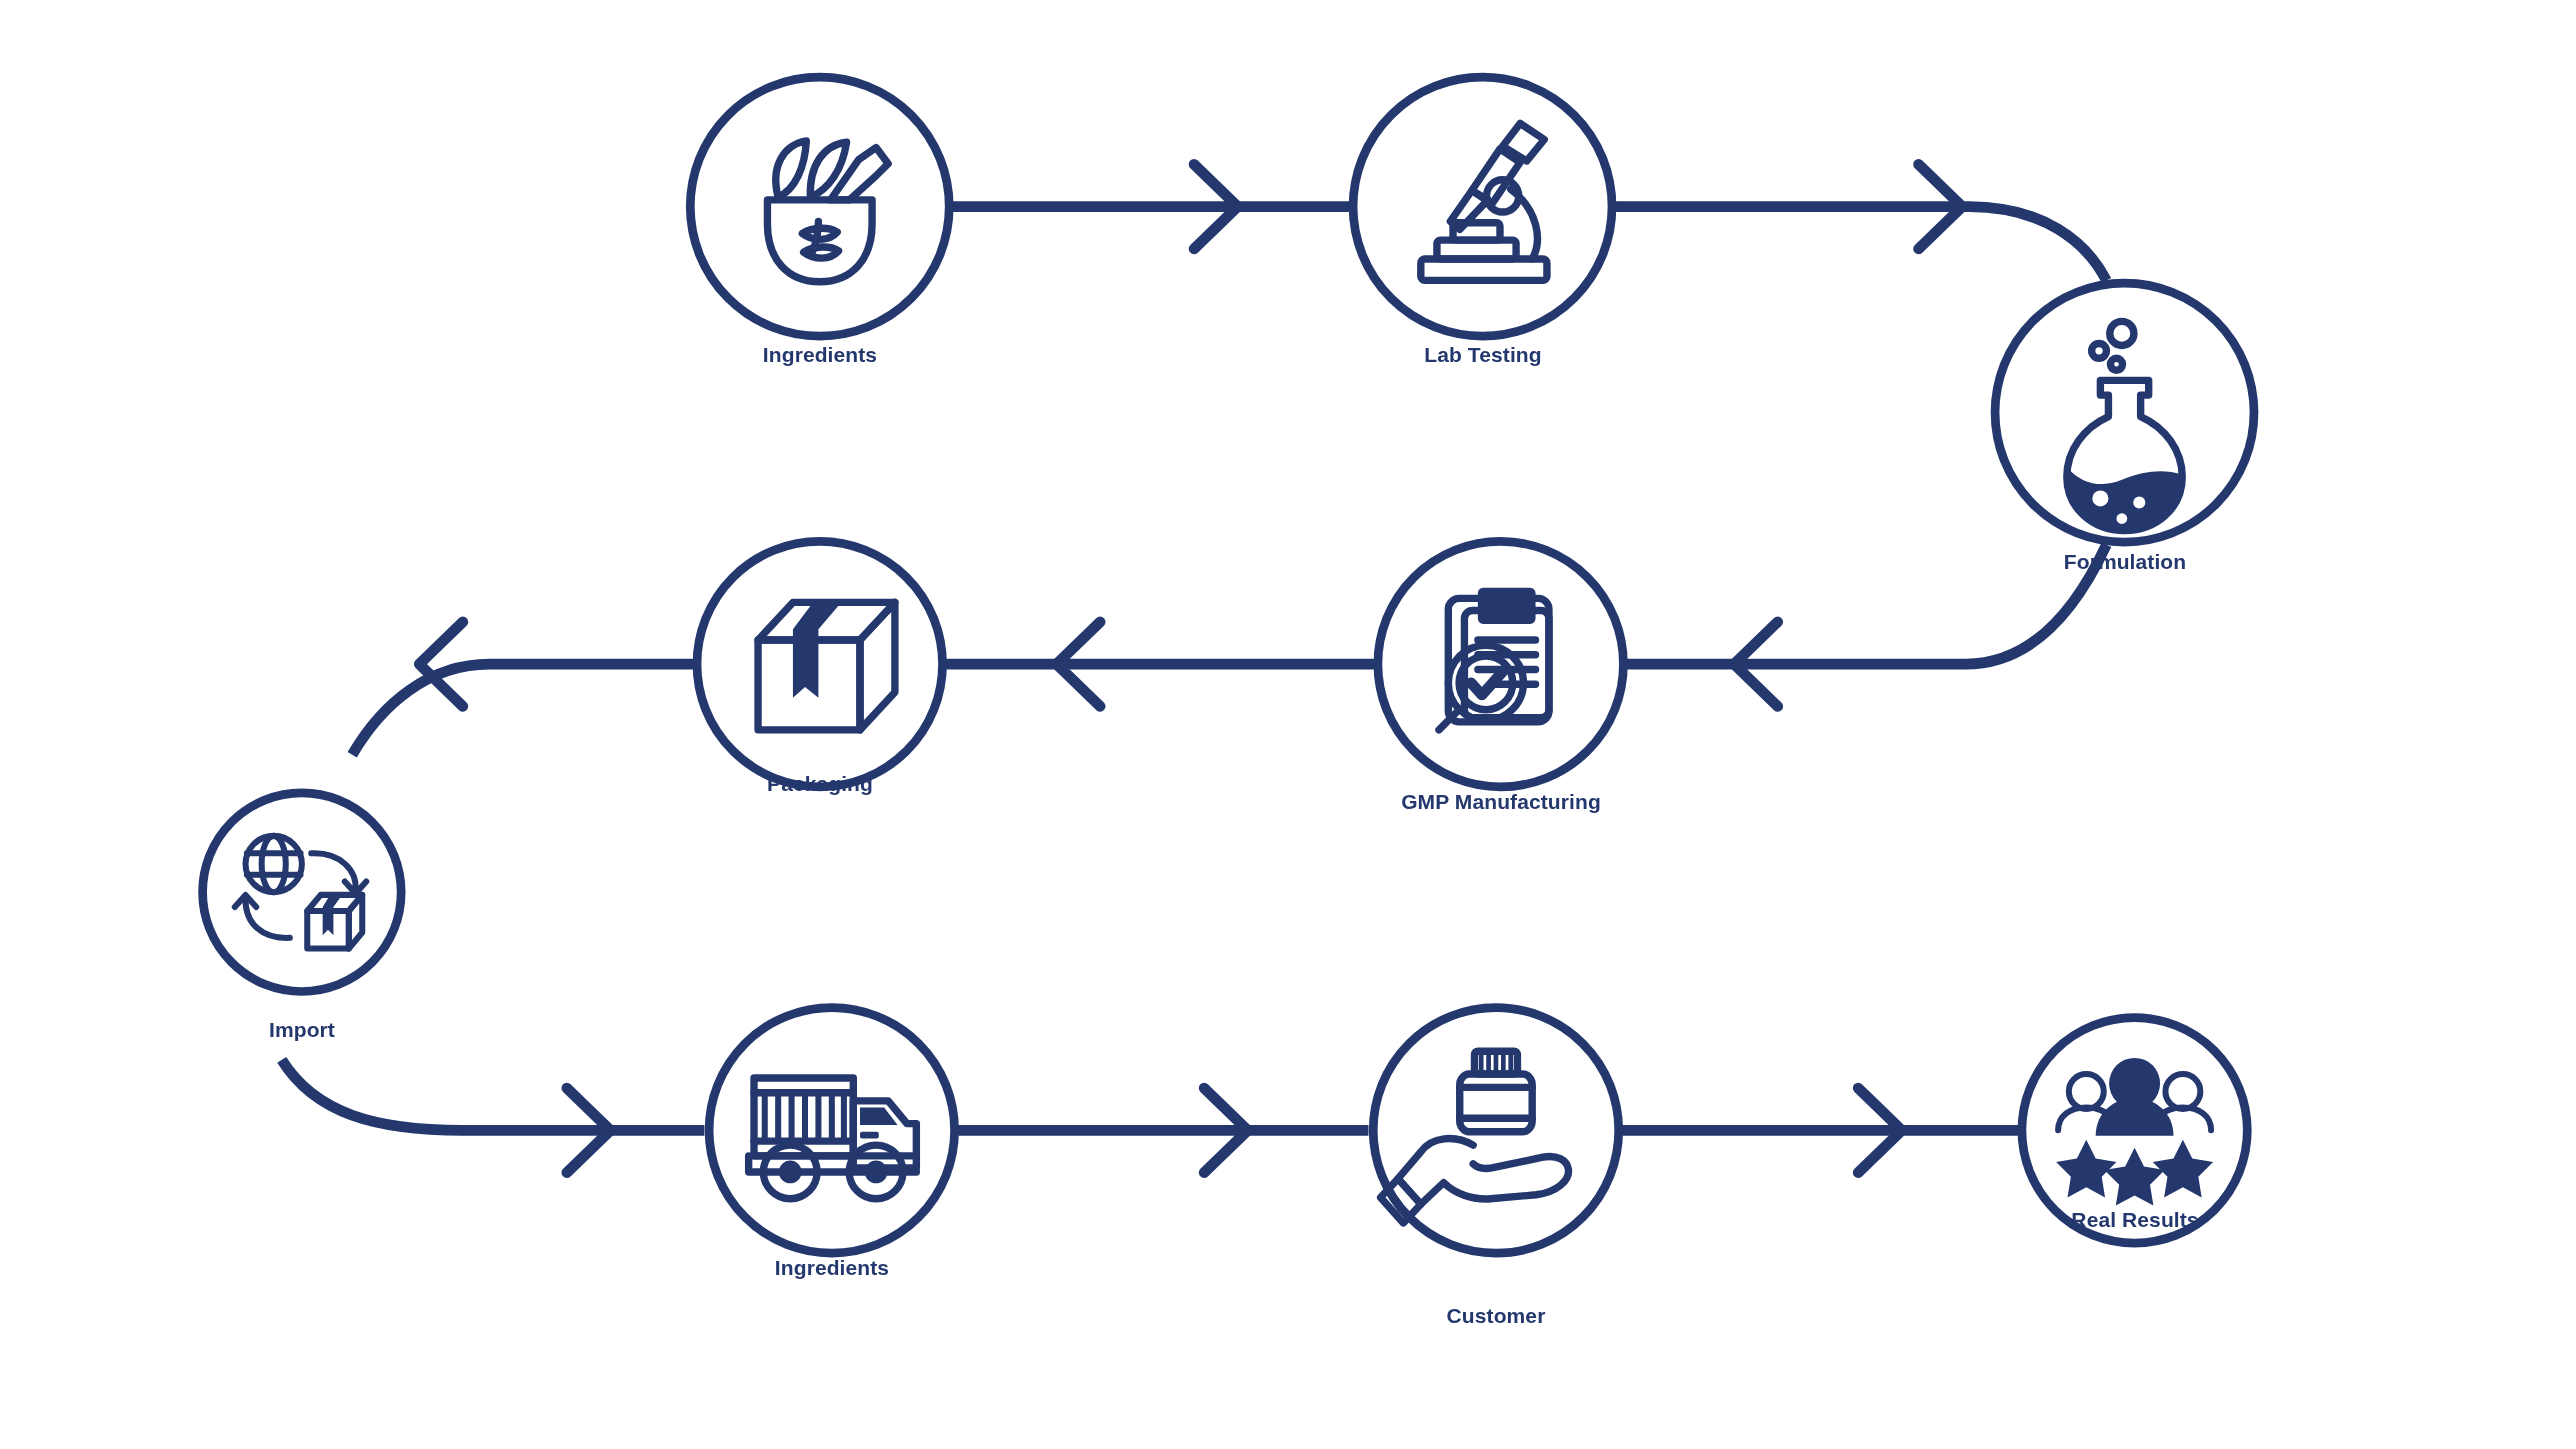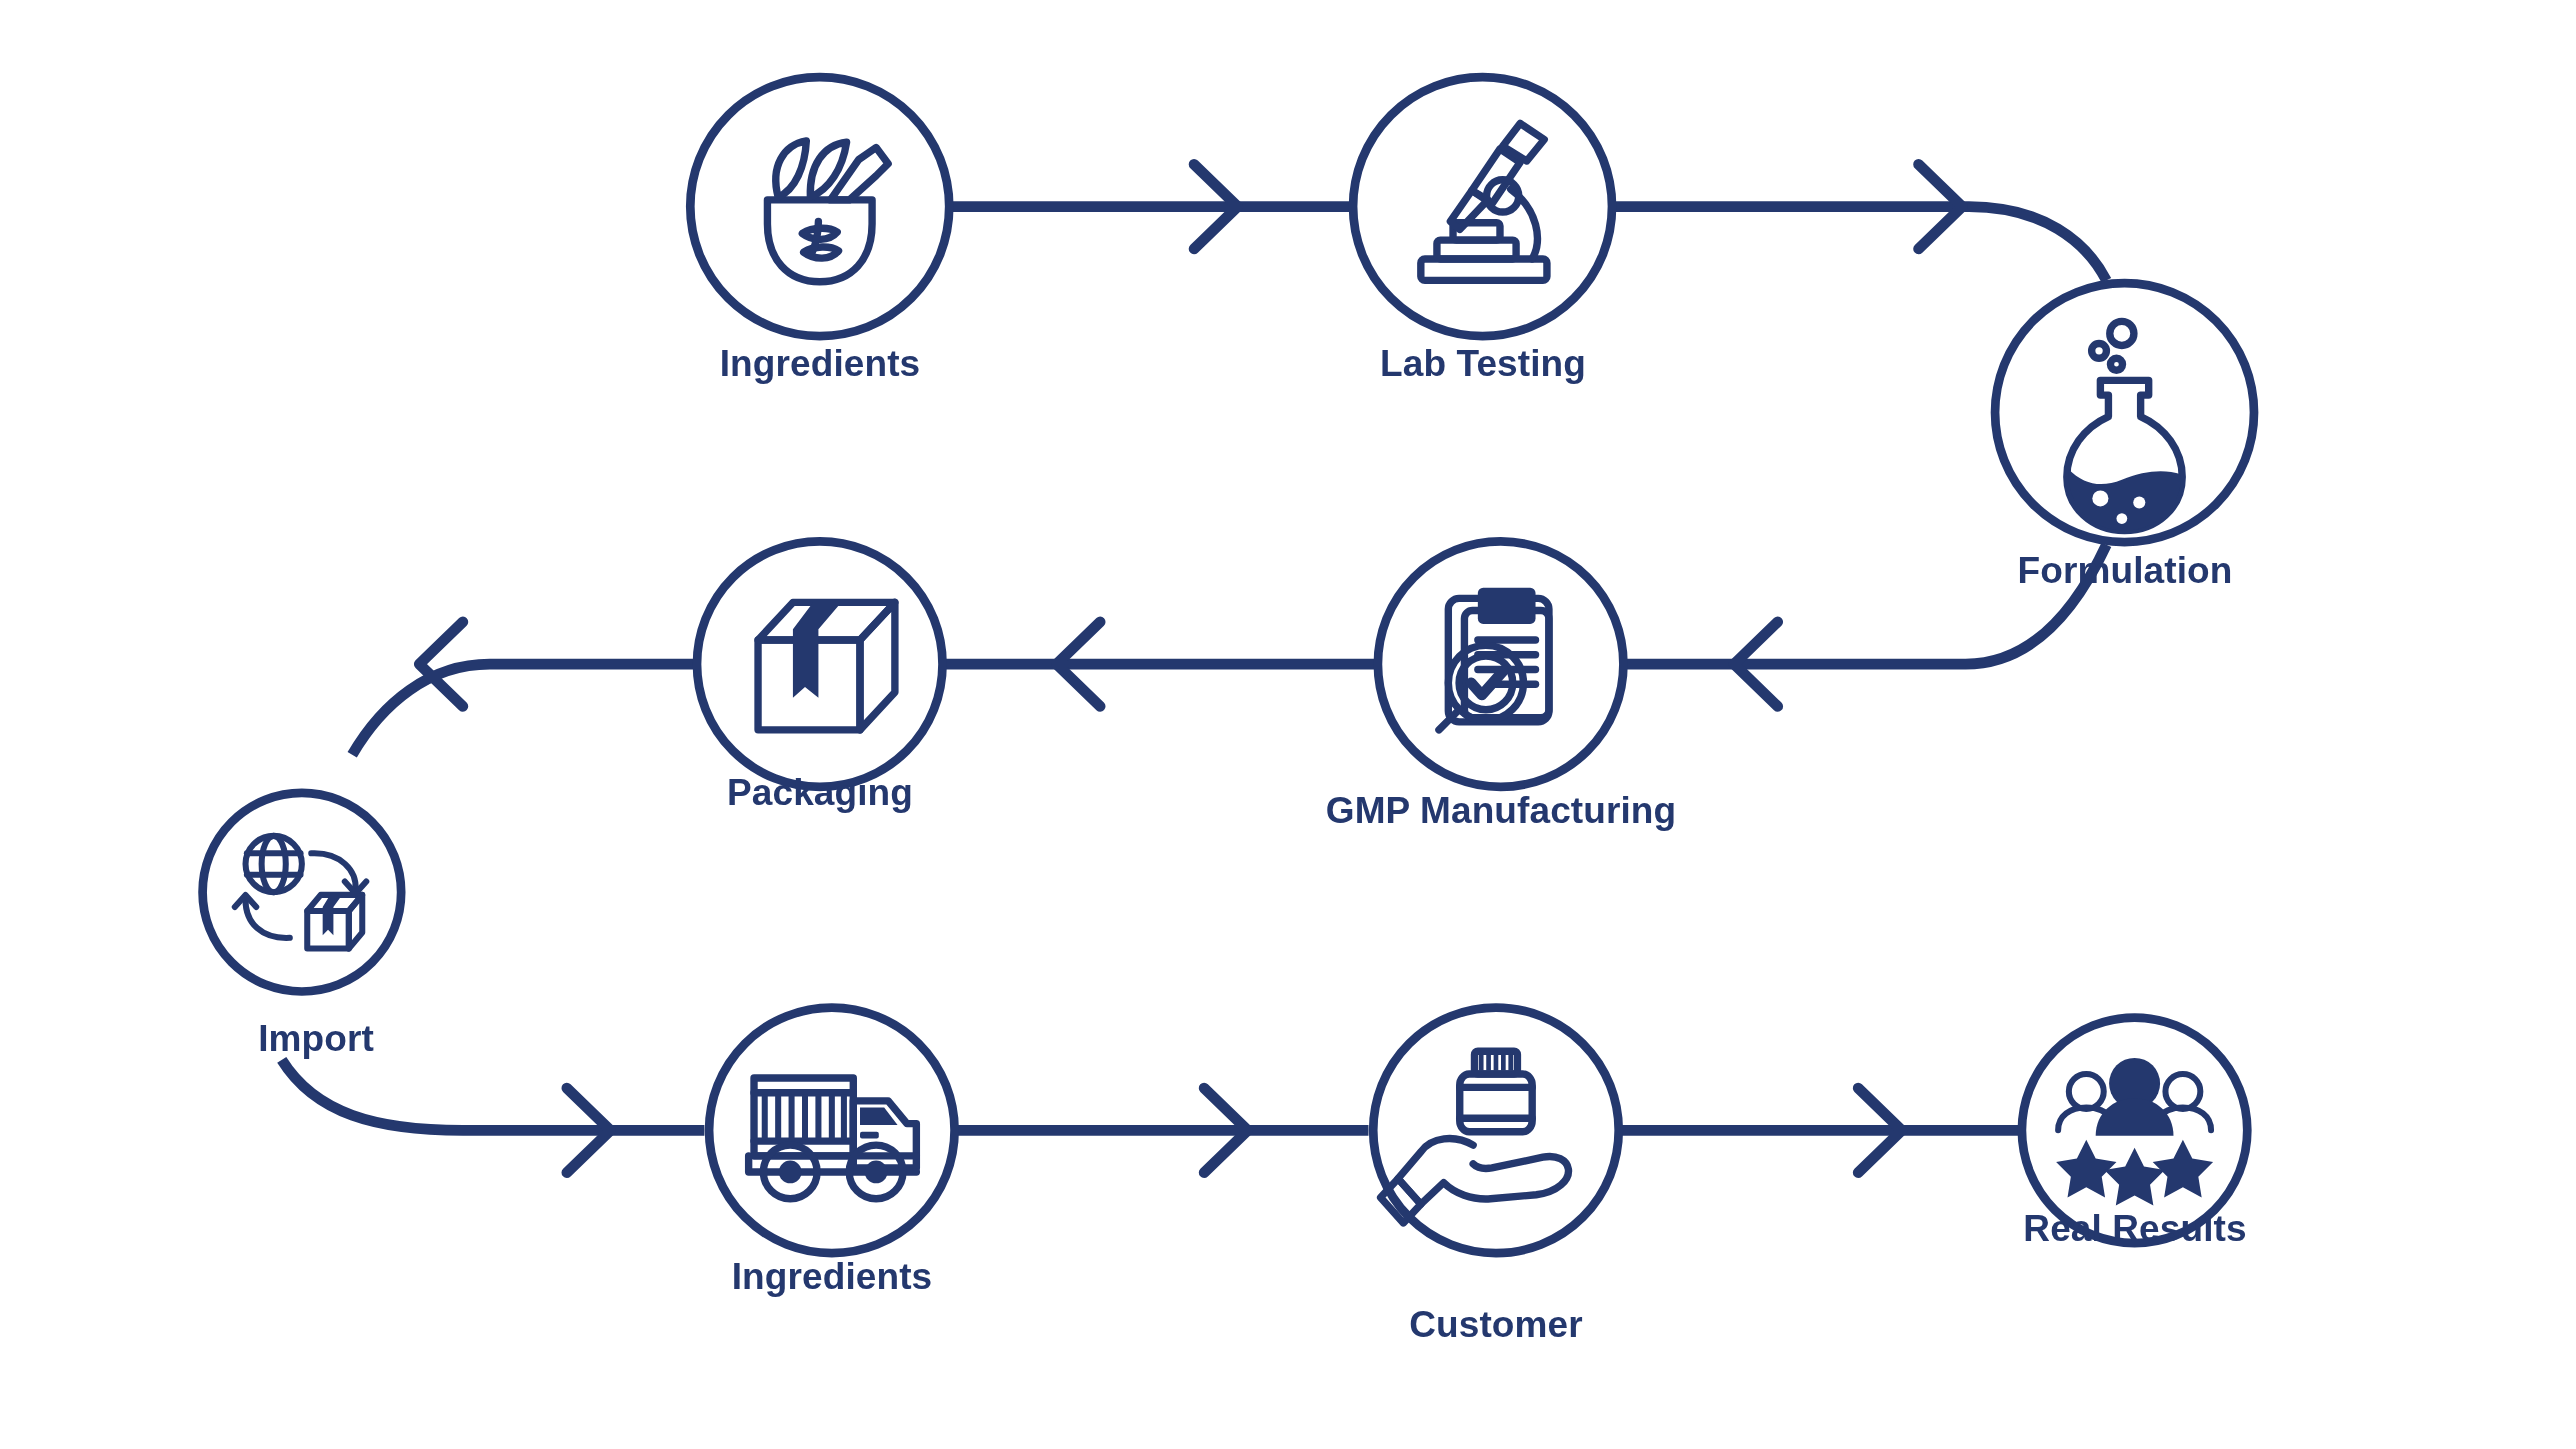--- a/index.html
+++ b/index.html
@@ -10,21 +10,21 @@
     overflow:hidden;
   }
   #stage{position:relative;width:2576px;height:1449px;}
   svg#flow{position:absolute;left:0;top:0;width:2576px;height:1449px;display:block;}
   .node-label{
     position:absolute;
     text-align:center;
     color:#24386e;
     font-family:"Liberation Sans", sans-serif;
     font-weight:700;
-    font-size:37px;
+    font-size:21px;
     letter-spacing:0.1px;
     white-space:nowrap;
     transform:translateX(-50%);
     user-select:none;
   }
 </style>
 </head>
 <body>
 
 <div id="stage">
@@ -275,19 +275,19 @@
     </g>
   </g>
 
 </svg>
 
 <div class="node-label" style="left:820px;top:343px;">Ingredients</div>
 <div class="node-label" style="left:1483px;top:343px;">Lab Testing</div>
 <div class="node-label" style="left:2125px;top:550px;">Formulation</div>
 <div class="node-label" style="left:1501px;top:790px;">GMP Manufacturing</div>
 <div class="node-label" style="left:820px;top:772px;">Packaging</div>
-<div class="node-label" style="left:302px;top:1018px;margin-left:14px;">Import</div>
+<div class="node-label" style="left:302px;top:1018px;">Import</div>
 <div class="node-label" style="left:832px;top:1256px;">Ingredients</div>
 <div class="node-label" style="left:1496px;top:1256px;margin-top:48px;">Customer</div>
 <div class="node-label" style="left:2135px;top:1208px;">Real Results</div>
 
 </div>
 
 
 </body></html>

